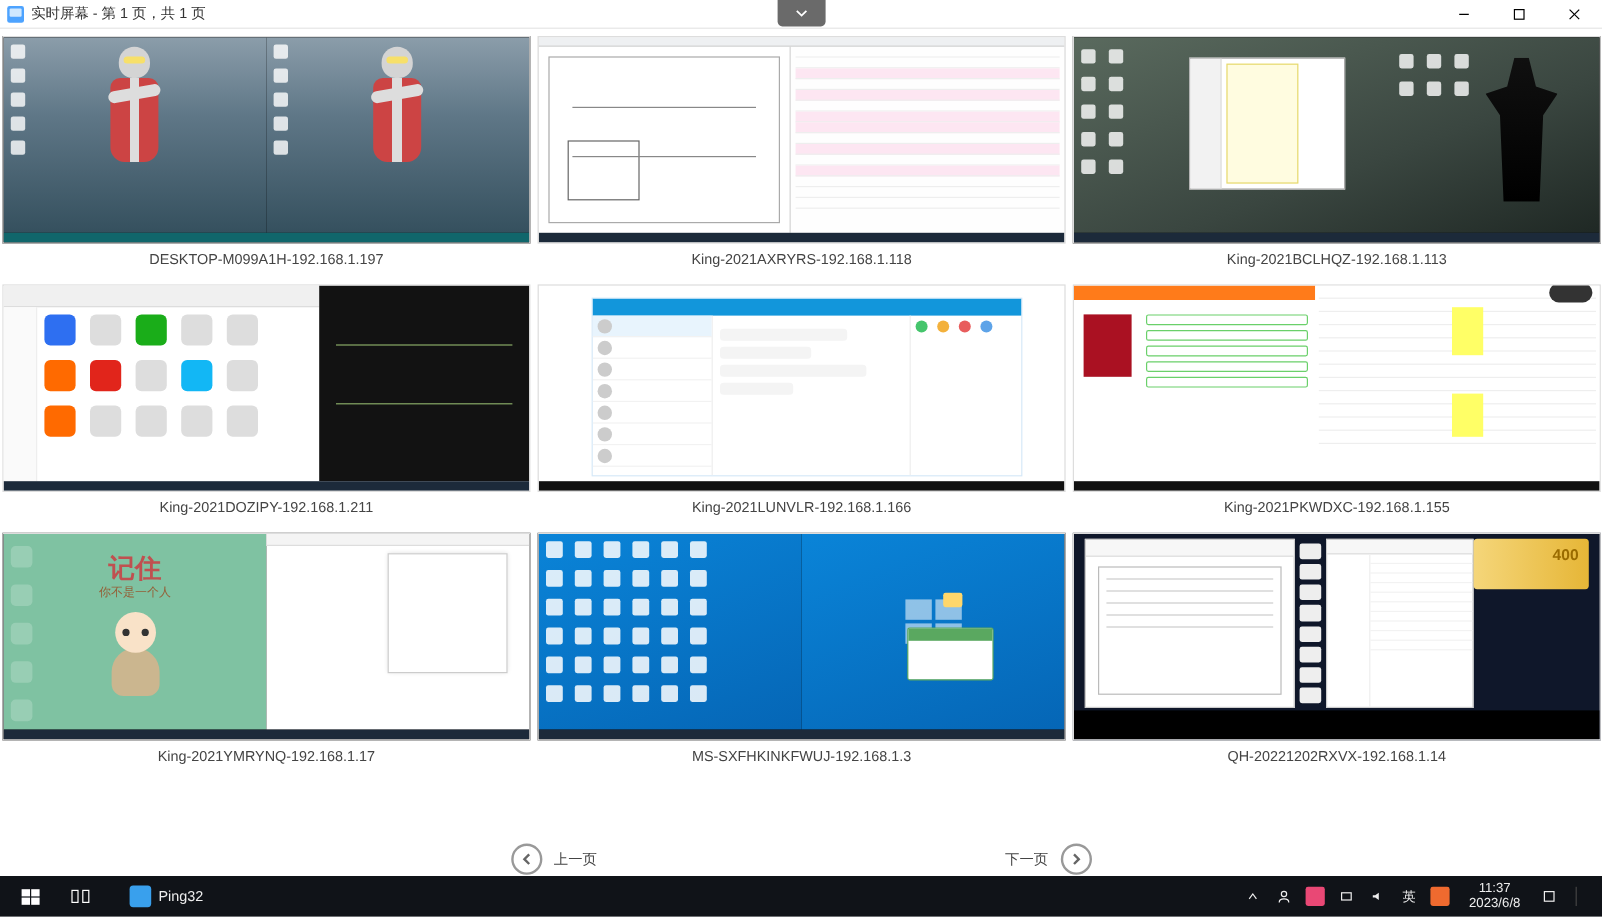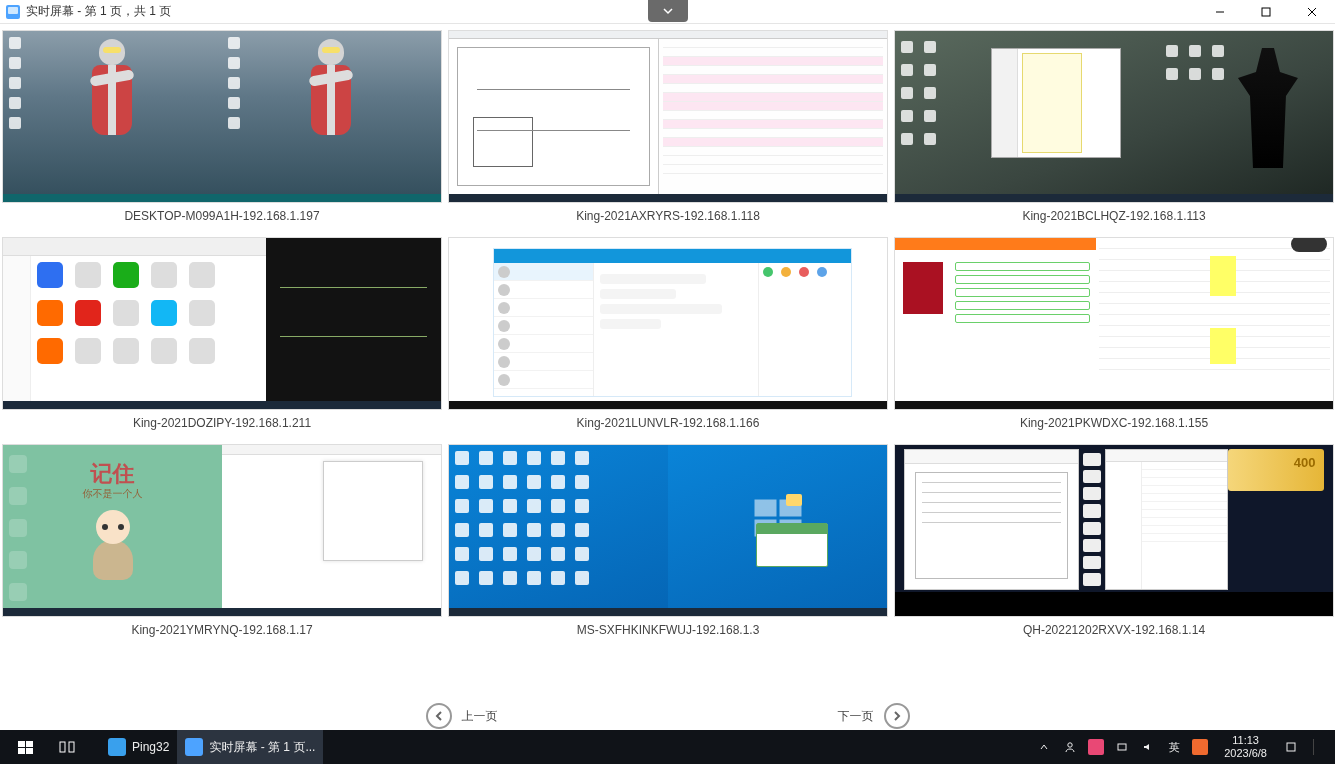--- a/index.html
+++ b/index.html
@@ -556,24 +556,20 @@
   <div class="task-btn">
     <svg width="18" height="18">
         <rect x="2" y="4" width="5" height="10" stroke="#fff" fill="none"></rect>
         <rect x="11" y="4" width="5" height="10" stroke="#fff" fill="none"></rect>
       </svg>
   </div>
   <div class="task-btn">
     <div class="ico" style="background:#39a0ed"></div>
     <span class="lbl">Ping32</span>
   </div>
-  <div class="task-btn active">
-    <div class="ico" style="background:#4da3ff"></div>
-    <span class="lbl">实时屏幕 - 第 1 页...</span>
-  </div>
 
   <div class="tray">
     <div class="ti">
         <svg width="10" height="10">
           <path d="M2 7 L5 3 L8 7" stroke="#eee" fill="none"></path>
         </svg>
       </div>
     <div class="ti">
         <svg width="12" height="12">
           <circle cx="6" cy="4" r="2.2" stroke="#eee" fill="none"></circle>
@@ -587,21 +583,21 @@
         </svg>
       </div>
     <div class="ti">
         <svg width="12" height="12">
           <path d="M2 5h2l3-2v6l-3-2H2z" fill="#eee"></path>
         </svg>
       </div>
     <div class="ti">英</div>
     <div class="ti orange"></div>
     <div class="clock">
-      <div>11:13</div>
+      <div>11:37</div>
       <div>2023/6/8</div>
     </div>
     <div class="ti">
         <svg width="12" height="12">
           <rect x="2" y="2" width="8" height="8" stroke="#eee" fill="none"></rect>
         </svg>
       </div>
     <div class="ti showdesk"></div>
   </div>
 </div>

